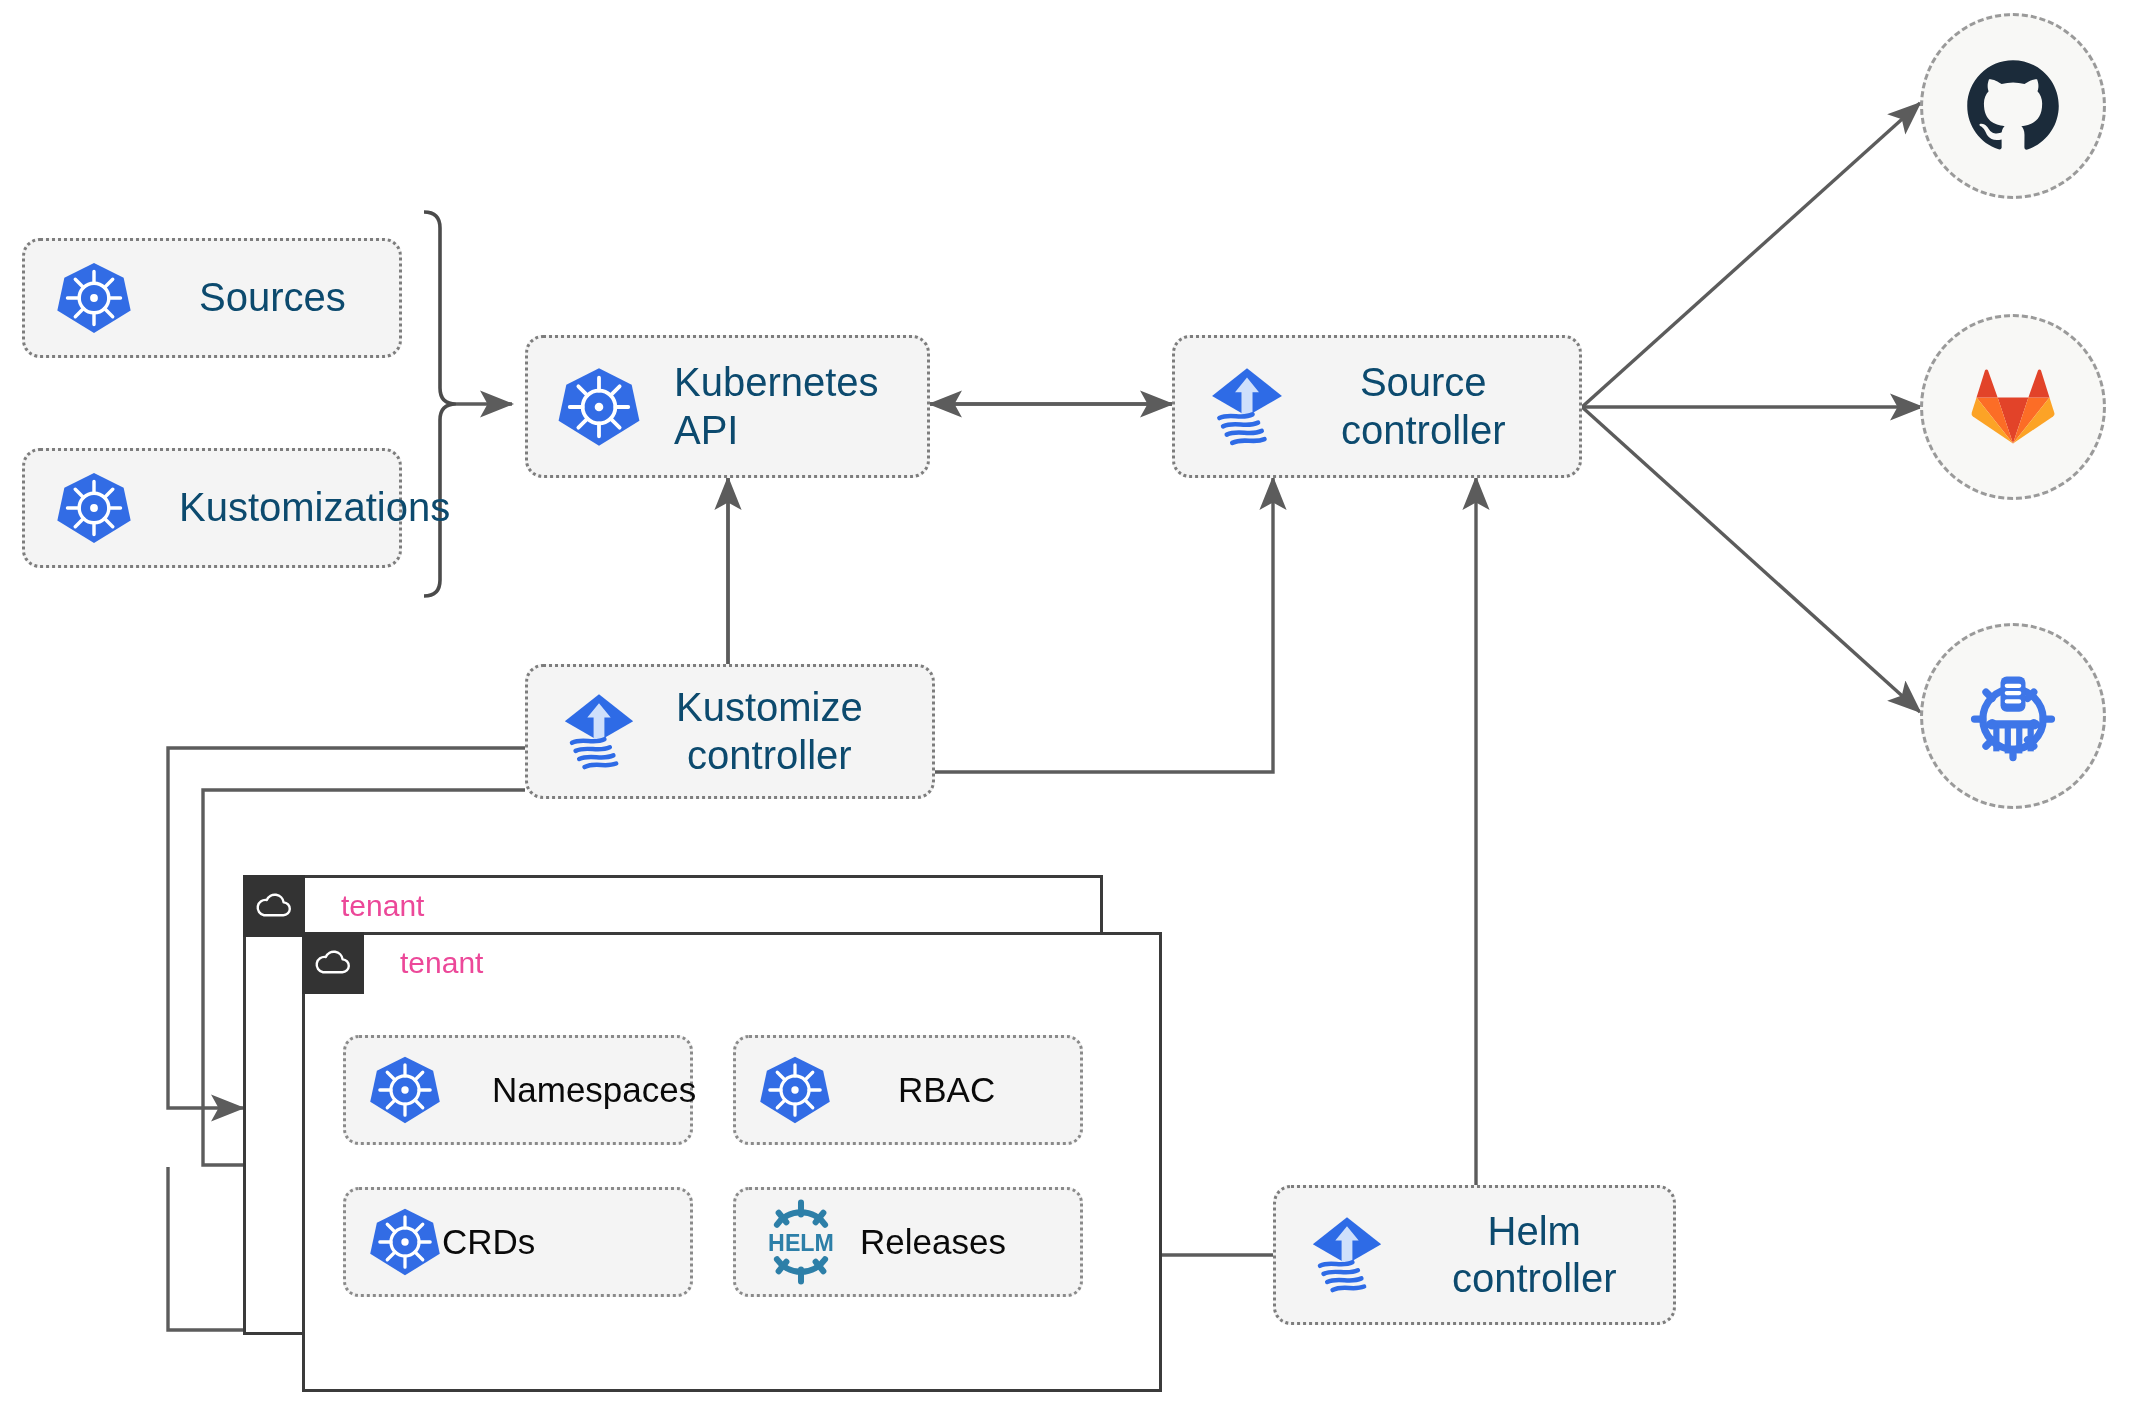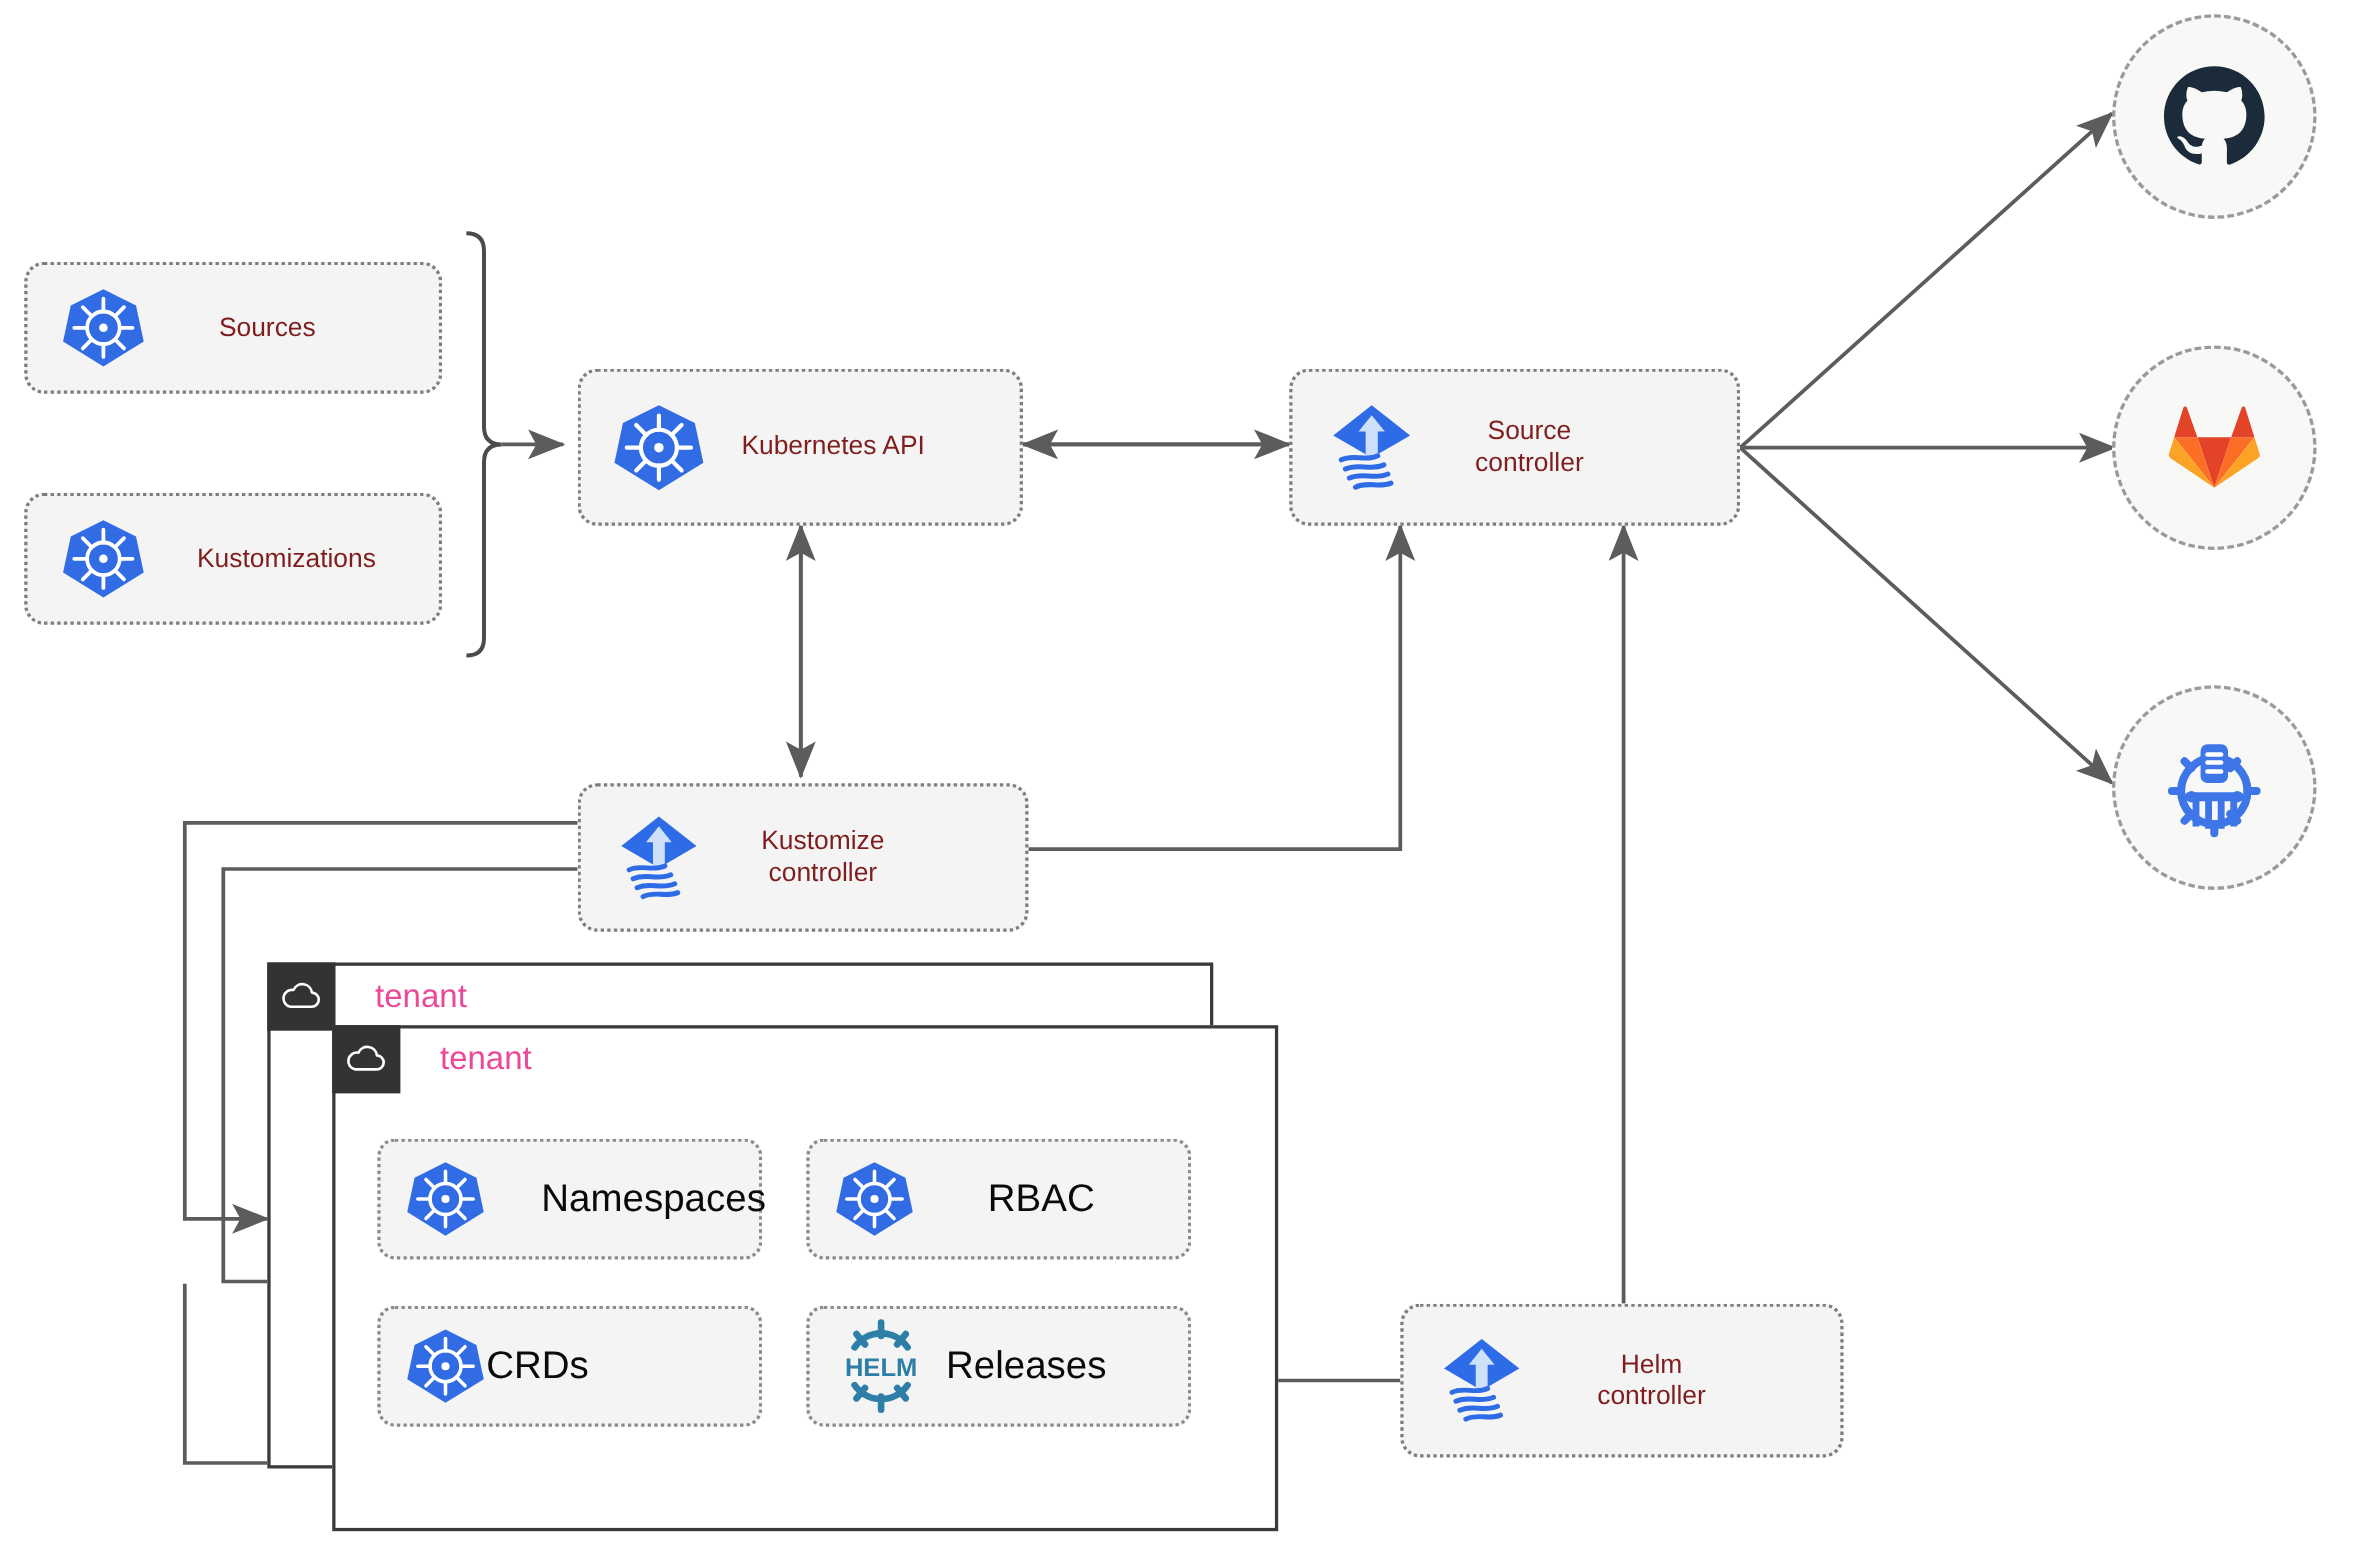--- a/index.html
+++ b/index.html
@@ -5,21 +5,21 @@
   html,body{margin:0;padding:0;background:#ffffff;}
   body{font-family:"Liberation Sans","DejaVu Sans",sans-serif;}
   #stage{position:relative;width:2144px;height:1407px;background:#fff;overflow:hidden;}
   svg.edges{position:absolute;left:0;top:0;width:2144px;height:1407px;pointer-events:none;}
 
   .node{
     position:absolute;box-sizing:border-box;
     background:#f4f4f4;border:3px dotted #7d7d7d;border-radius:18px;
     display:flex;align-items:center;
   }
-  .node .lbl{font-size:24px;color:#7f1d1d;line-height:1.18;white-space:pre-line;}
+  .node .lbl{font-size:40px;color:#0c4a6e;line-height:1.18;white-space:pre-line;}
   .ico{flex:0 0 auto;display:flex;align-items:center;justify-content:center;}
 
   
   .circ{
     position:absolute;box-sizing:border-box;border-radius:50%;
     background:#f8f8f6;border:3px dashed #9a9a9a;
     display:flex;align-items:center;justify-content:center;
   }
 
   
@@ -132,21 +132,21 @@
           <path d="M24 71 C37 65 49 73 62 67"></path>
           <path d="M28 80 C41 74 53 82 66 76"></path>
           <path d="M34 89 C46 83 57 90 69 85"></path>
         </g>
       </svg>
     </span>
     <span class="lbl" style="margin-left:48px;text-align:center;">Source
 controller</span>
   </div>
 
-  <div class="node" style="left:525px;top:712px;width:410px;height:135px;padding-left:26px;gap:16px;">
+  <div class="node" style="left:525px;top:664px;width:410px;height:135px;padding-left:26px;">
     <span class="ico" style="width:90px;height:90px;">
       <svg viewBox="0 0 100 100" width="90" height="90" aria-hidden="true">
         <path d="M50 8 88 38 50 60 12 38Z" fill="#2E6BE6"></path>
         <path d="M50 18 63 34h-7v24h-12V34h-7Z" fill="#cfe0fb"></path>
         <g stroke="#2E6BE6" stroke-width="5" fill="none" stroke-linecap="round">
           <path d="M20 62 C32 56 44 64 56 58"></path>
           <path d="M24 71 C37 65 49 73 62 67"></path>
           <path d="M28 80 C41 74 53 82 66 76"></path>
           <path d="M34 89 C46 83 57 90 69 85"></path>
         </g>

